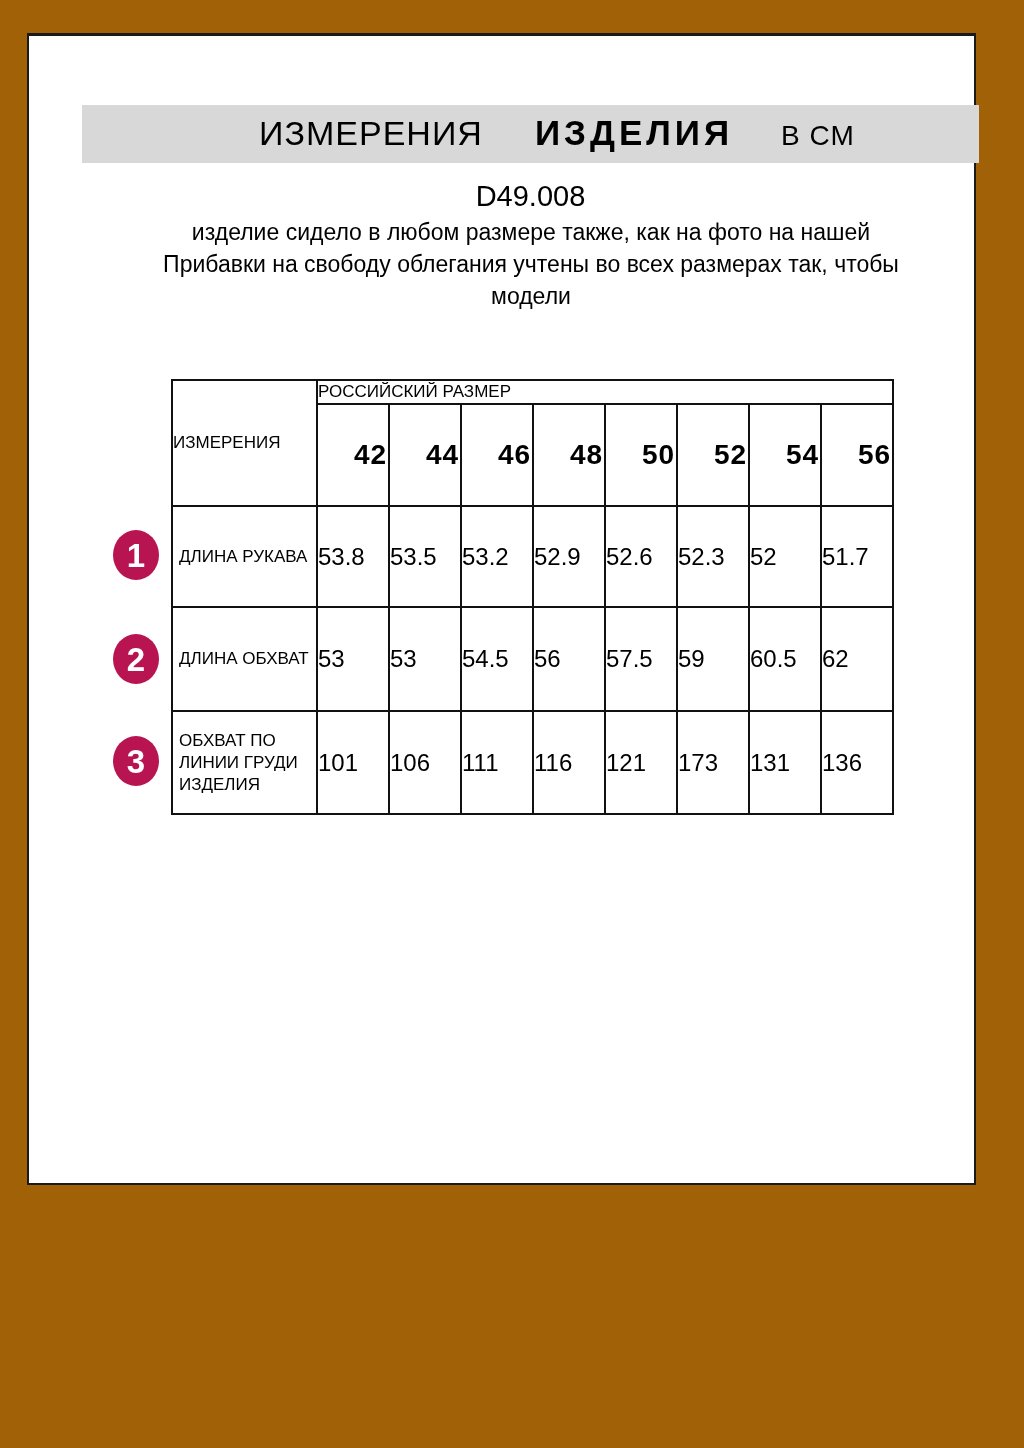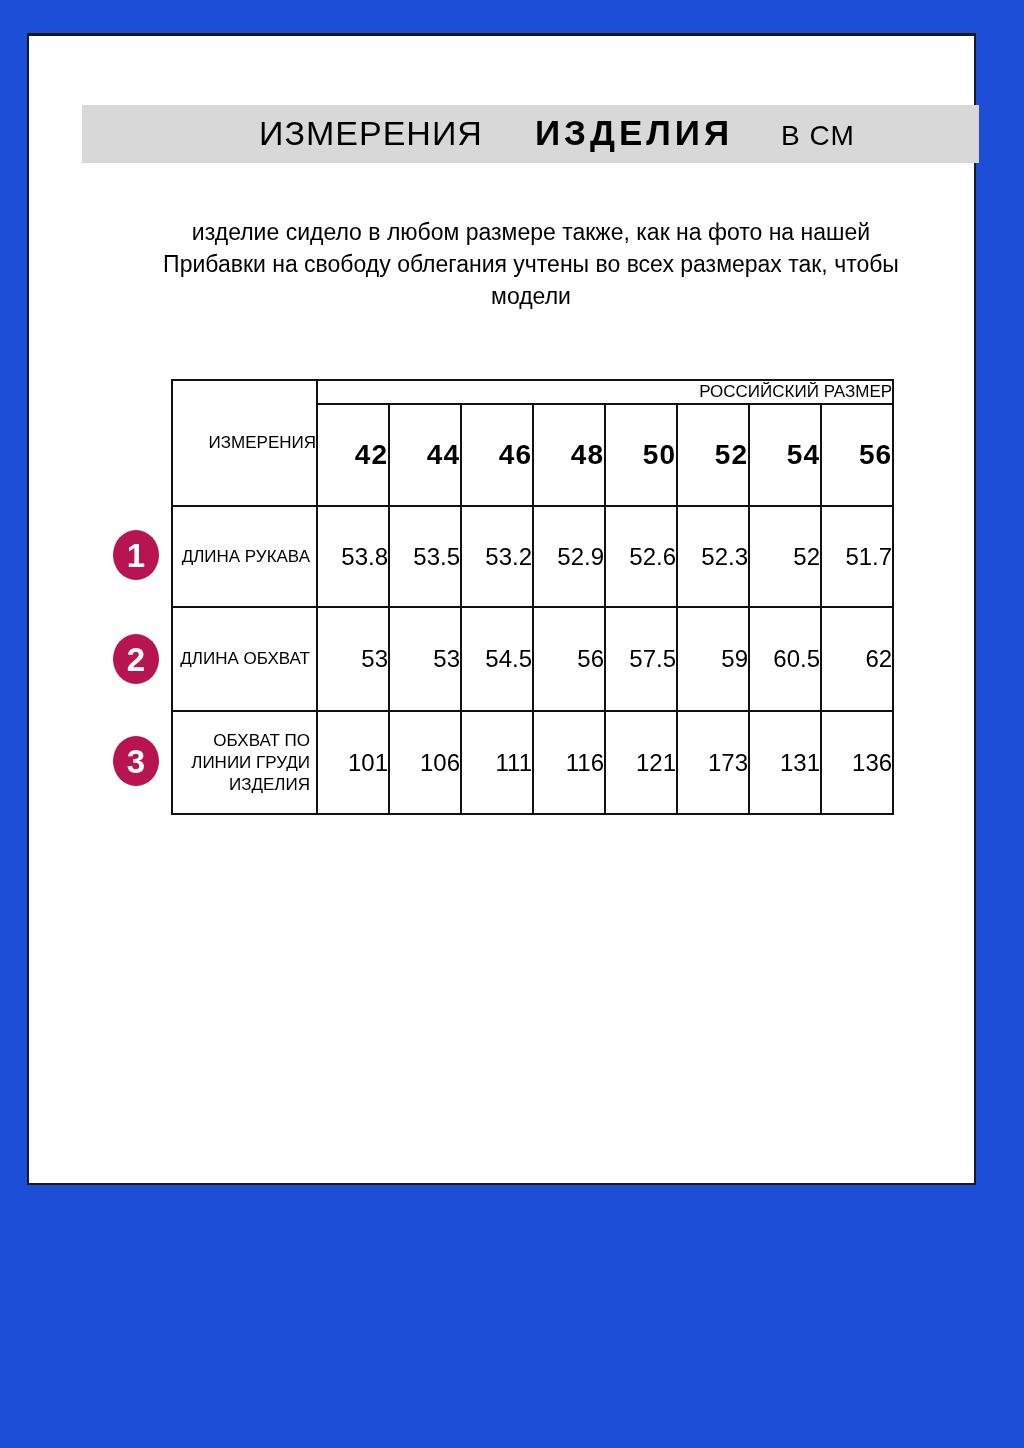--- a/index.html
+++ b/index.html
@@ -5,21 +5,21 @@
   * { margin: 0; padding: 0; box-sizing: border-box; }
   html, body { background: #ffffff; }
   body {
     font-family: "Liberation Sans", "DejaVu Sans", sans-serif;
     color: #000;
   }
   .page {
     position: relative;
     width: 1024px;
     height: 1448px;
-    background: #1d4ed8;
+    background: #a16207;
     overflow: hidden;
   }
   .outer-border {
     position: absolute;
     left: 27px;
     top: 33px;
     width: 949px;
     height: 1152px;
     border: 2px solid var(--border-color, #1a1a1a);
     border-top-width: 3px;
@@ -82,21 +82,21 @@
     left: 142px;
     top: 343px;
   }
   table.size-table {
     border-collapse: collapse;
     table-layout: fixed;
     width: 721px;
   }
   table.size-table td {
     border: 2px solid #111;
-    text-align: right;
+    text-align: left;
     vertical-align: middle;
     background: #fff;
   }
   td.corner-cell {
     font-size: 17px;
     font-weight: 400;
   }
   td.group-cell {
     font-size: 17px;
     font-weight: 400;
@@ -148,20 +148,21 @@
 
 <div class="page">
   <div class="outer-border">
 
     <div class="title-bar">
       <span class="title-word-1">ИЗМЕРЕНИЯ</span>
       <span class="title-word-2">ИЗДЕЛИЯ</span>
       <span class="title-unit">В СМ</span>
     </div>
 
+    <div class="article-code">D49.008</div>
 
     <div class="description">
       <div>изделие сидело в любом размере также, как на фото на нашей</div>
       <div>Прибавки на свободу облегания учтены во всех размерах так, чтобы</div>
       <div>модели</div>
     </div>
 
     <div class="size-table-wrap">
       <table class="size-table">
         <colgroup>

